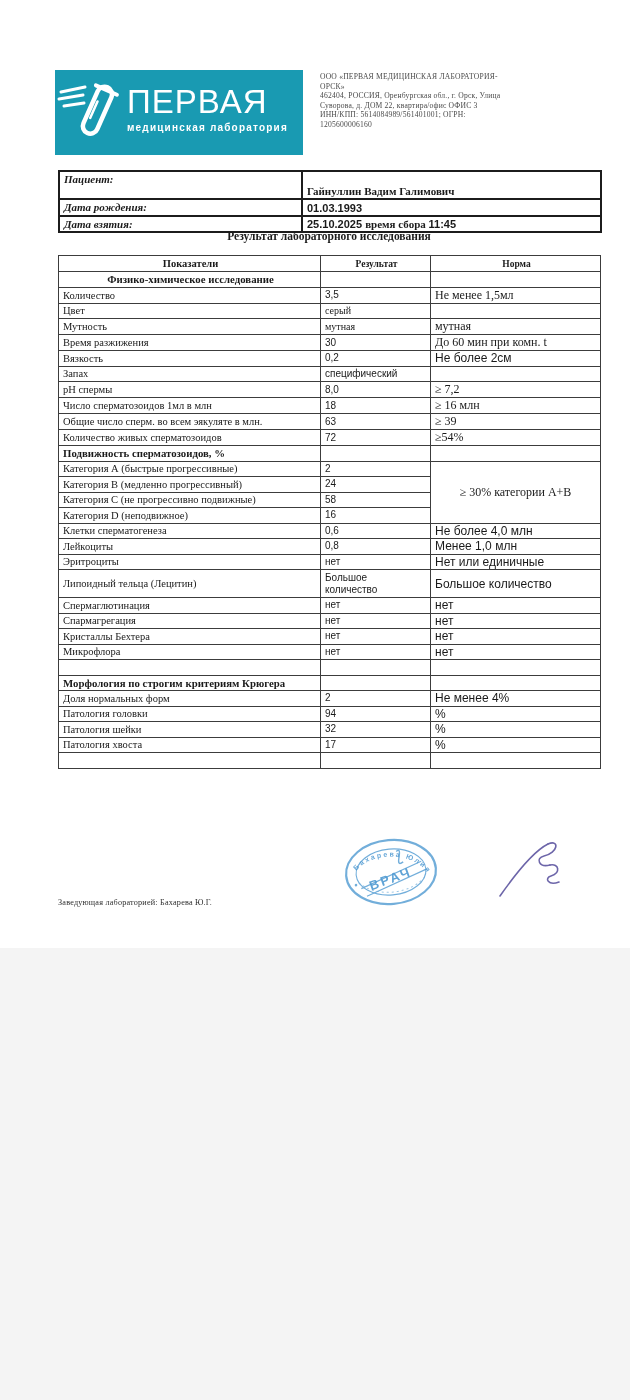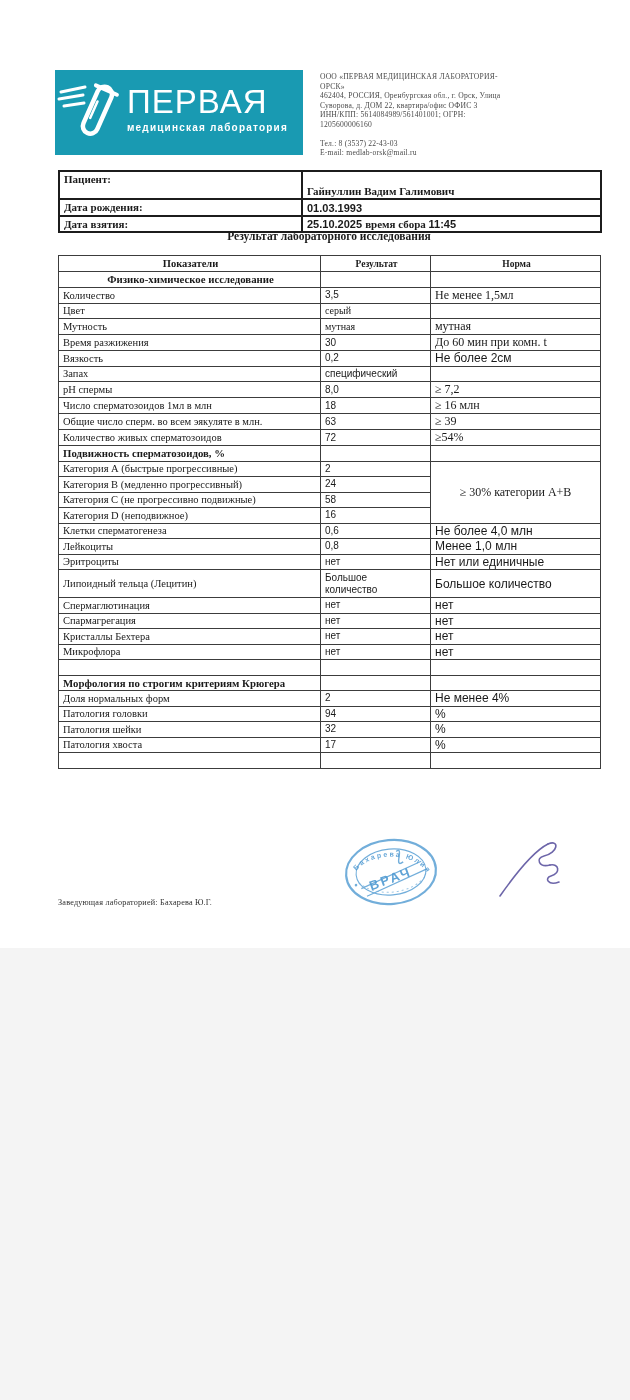--- a/index.html
+++ b/index.html
@@ -33,21 +33,21 @@
 
   
   table{border-collapse:collapse;table-layout:fixed;}
   .patient{
     position:absolute;left:58px;top:170px;width:542px;
   }
   .patient td{
     border:2px solid #1c1c1c;font-size:11px;font-weight:bold;
     padding:1px 4px;overflow:hidden;
   }
-  .patient td.plabel{vertical-align:top;}
+  .patient td.plabel{vertical-align:top;font-style:italic;}
   .patient td.pvalue{vertical-align:bottom;}
   .patient .sansv{font-family:"Liberation Sans","DejaVu Sans",sans-serif;}
 
   
   .title{
     position:absolute;left:58px;top:230px;width:542px;text-align:center;
     font-size:11.5px;font-weight:bold;
   }
 
   
@@ -111,24 +111,20 @@
 
   <div class="company">
     <div id="company-lines">
         <div>ООО «ПЕРВАЯ МЕДИЦИНСКАЯ ЛАБОРАТОРИЯ-</div>
         <div>ОРСК»</div>
         <div>462404, РОССИЯ, Оренбургская обл., г. Орск, Улица</div>
         <div>Суворова, д. ДОМ 22, квартира/офис ОФИС 3</div>
         <div>ИНН/КПП: 5614084989/561401001; ОГРН:</div>
         <div>1205600006160</div>
       </div>
-    <div class="contact">
-      <div>Тел.: 8 (3537) 22-43-03</div>
-      <div>E-mail: medlab-orsk@mail.ru</div>
-    </div>
   </div>
 
   <table class="patient">
     <colgroup>
         <col style="width:243px">
         <col style="width:299px">
       </colgroup>
     <tbody id="patient-body">
         <tr style="height: 28px;">
           <td class="plabel">Пациент:</td>

